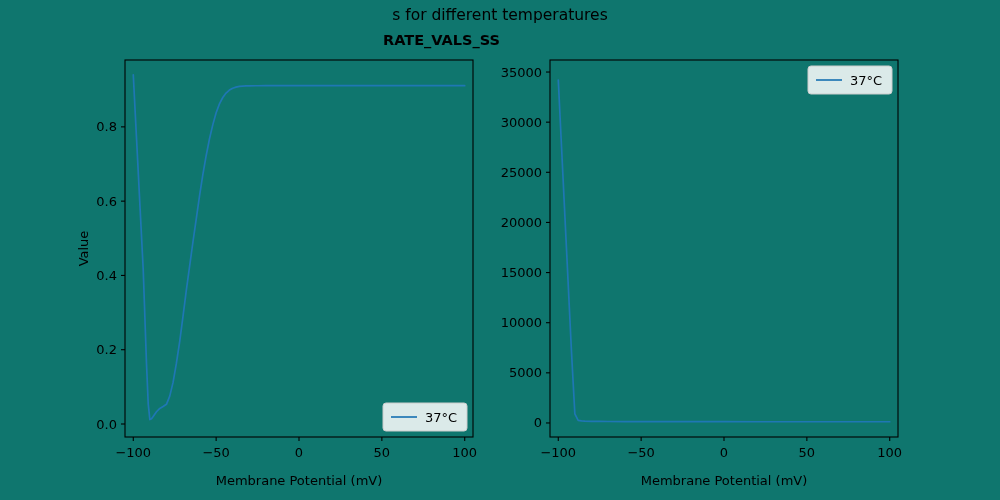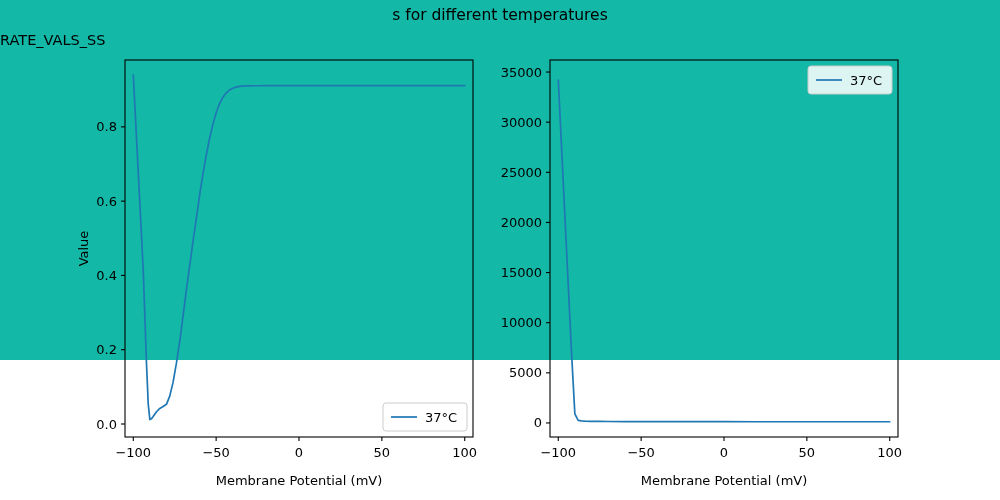--- a/index.html
+++ b/index.html
@@ -10,22 +10,22 @@
   body {
     width: 1000px;
     height: 500px;
     font-family: "DejaVu Sans", sans-serif;
     color: #000000;
     overflow: hidden;
   }
   #figure {
     position: relative;
     width: 1000px;
-    height: 360px;
-    background: #14b8a6;
+    height: 500px;
+    background: #0f766e;
   }
   #suptitle {
     position: absolute;
     top: 6px;
     left: 0;
     width: 1000px;
     text-align: center;
     font-size: 15.5px;
     color: #000000;
     white-space: pre;
@@ -35,23 +35,24 @@
     top: 0;
     height: 500px;
   }
   #panel-left  { left: 0px;   width: 500px; }
   #panel-right { left: 500px; width: 500px; }
   .panel-title {
     position: absolute;
     top: 32px;
     left: 0;
     width: 500px;
-    text-align: left;
+    text-align: right;
     font-size: 14.5px;
     white-space: pre;
+    font-weight: bold;
   }
   svg { display: block; }
   .axes-frame {
     fill: none;
     stroke: #000000;
     stroke-width: 1.1;
   }
   .tick-line {
     stroke: #000000;
     stroke-width: 1.1;

